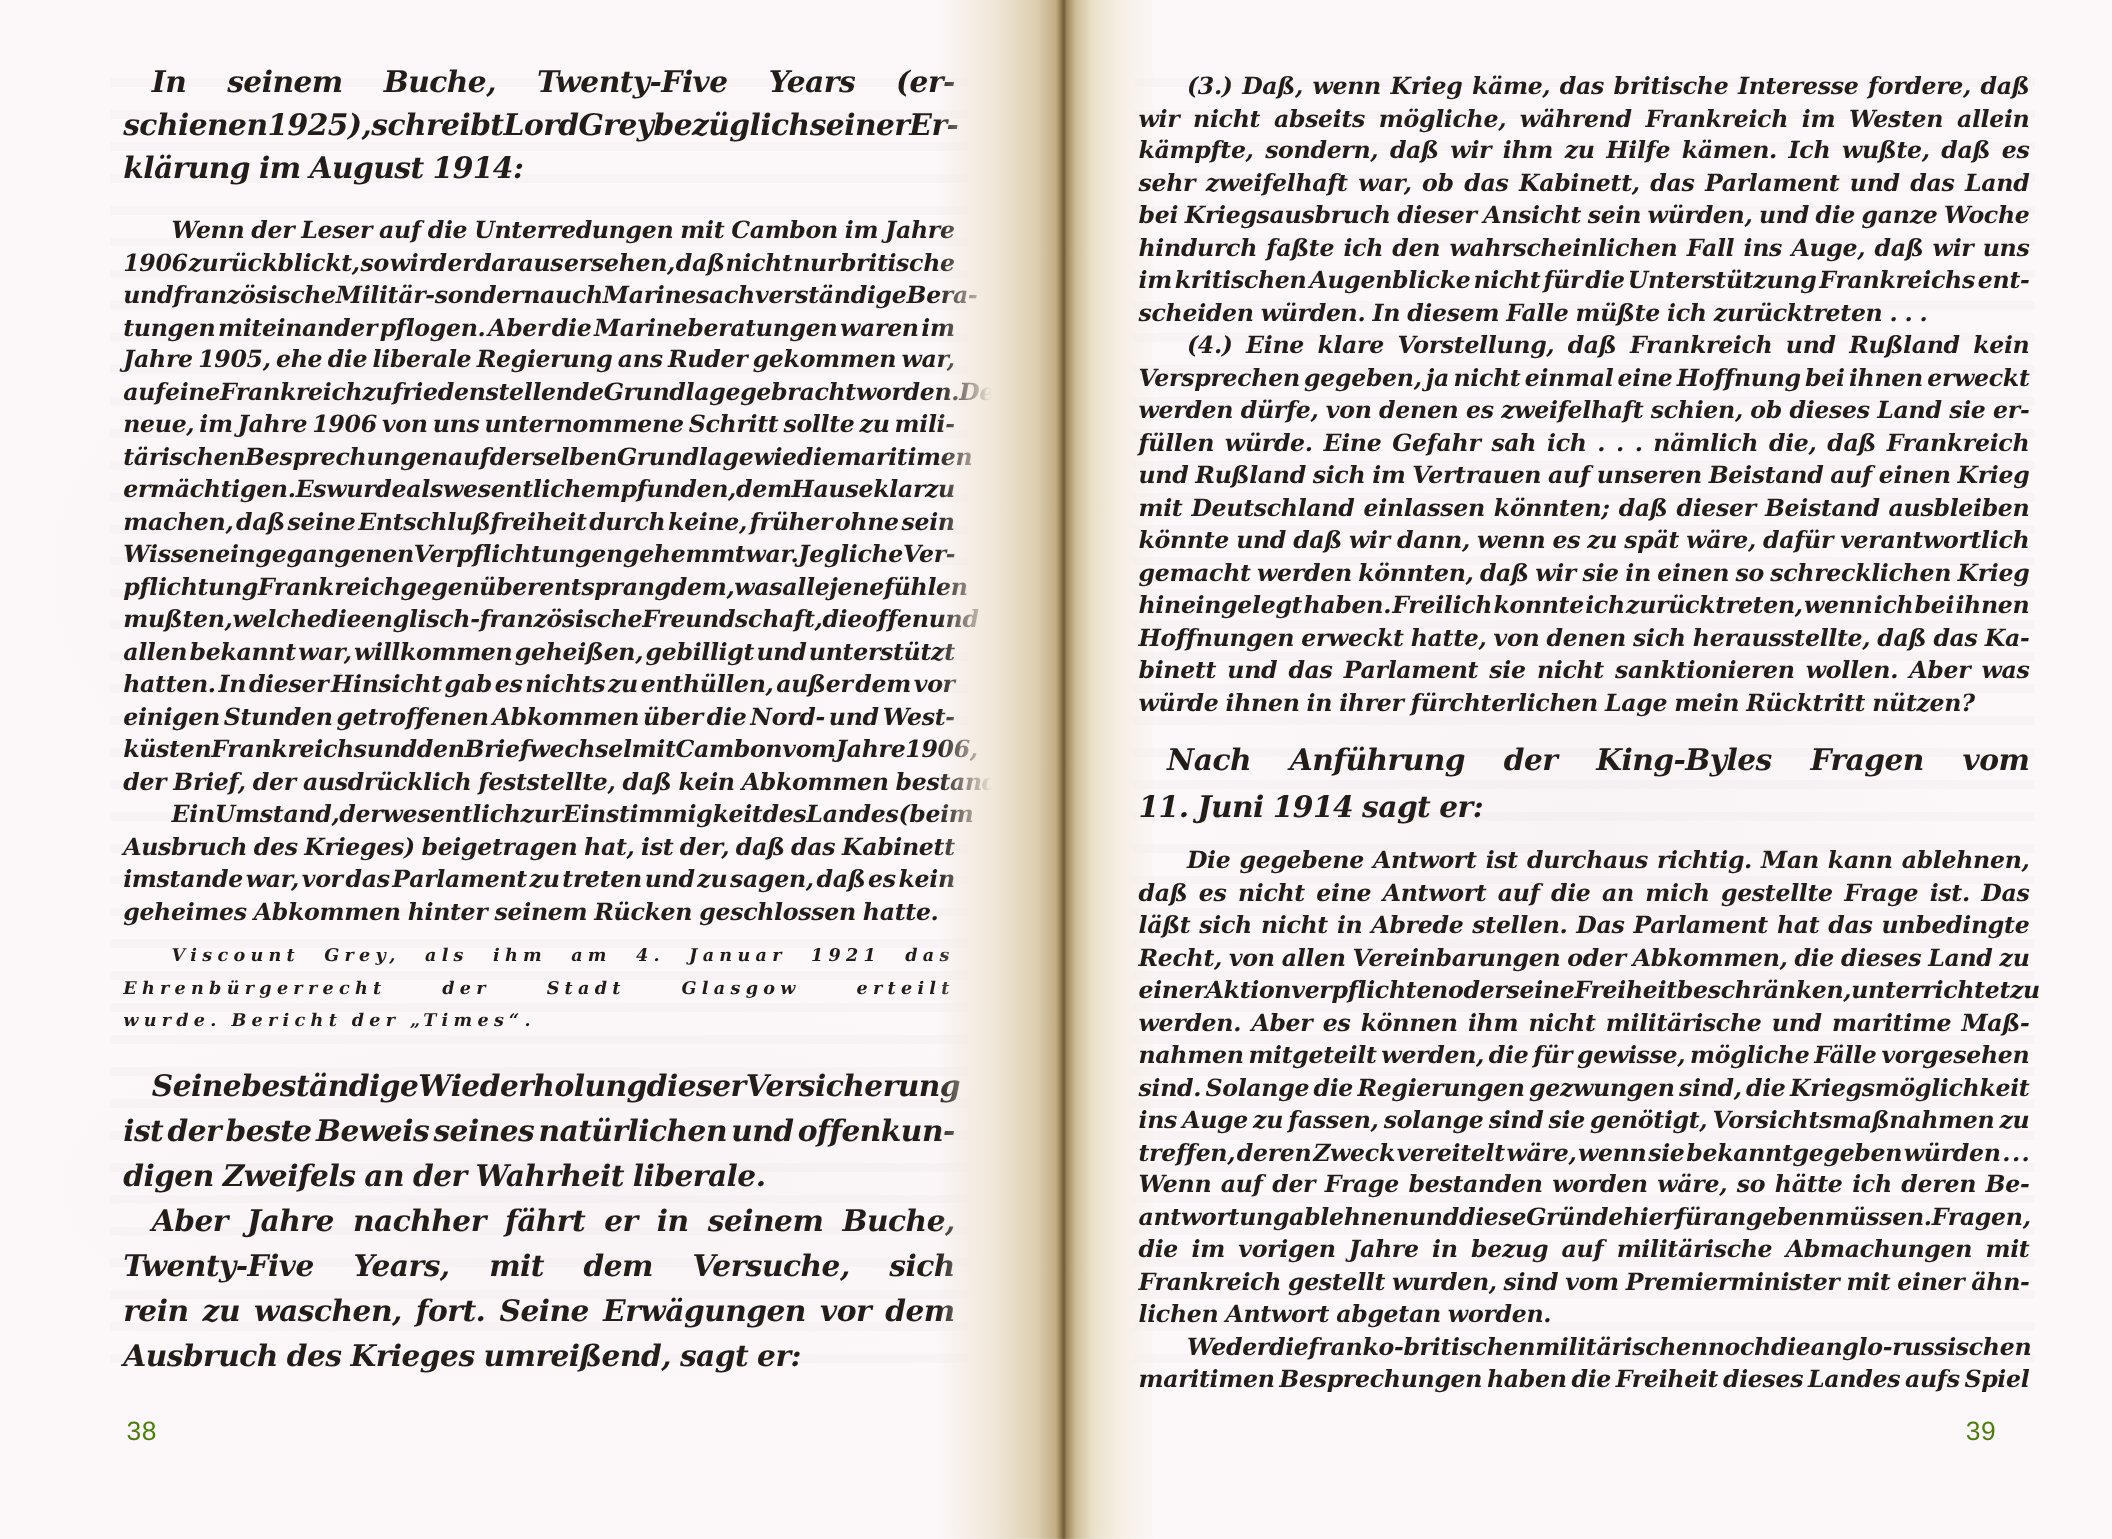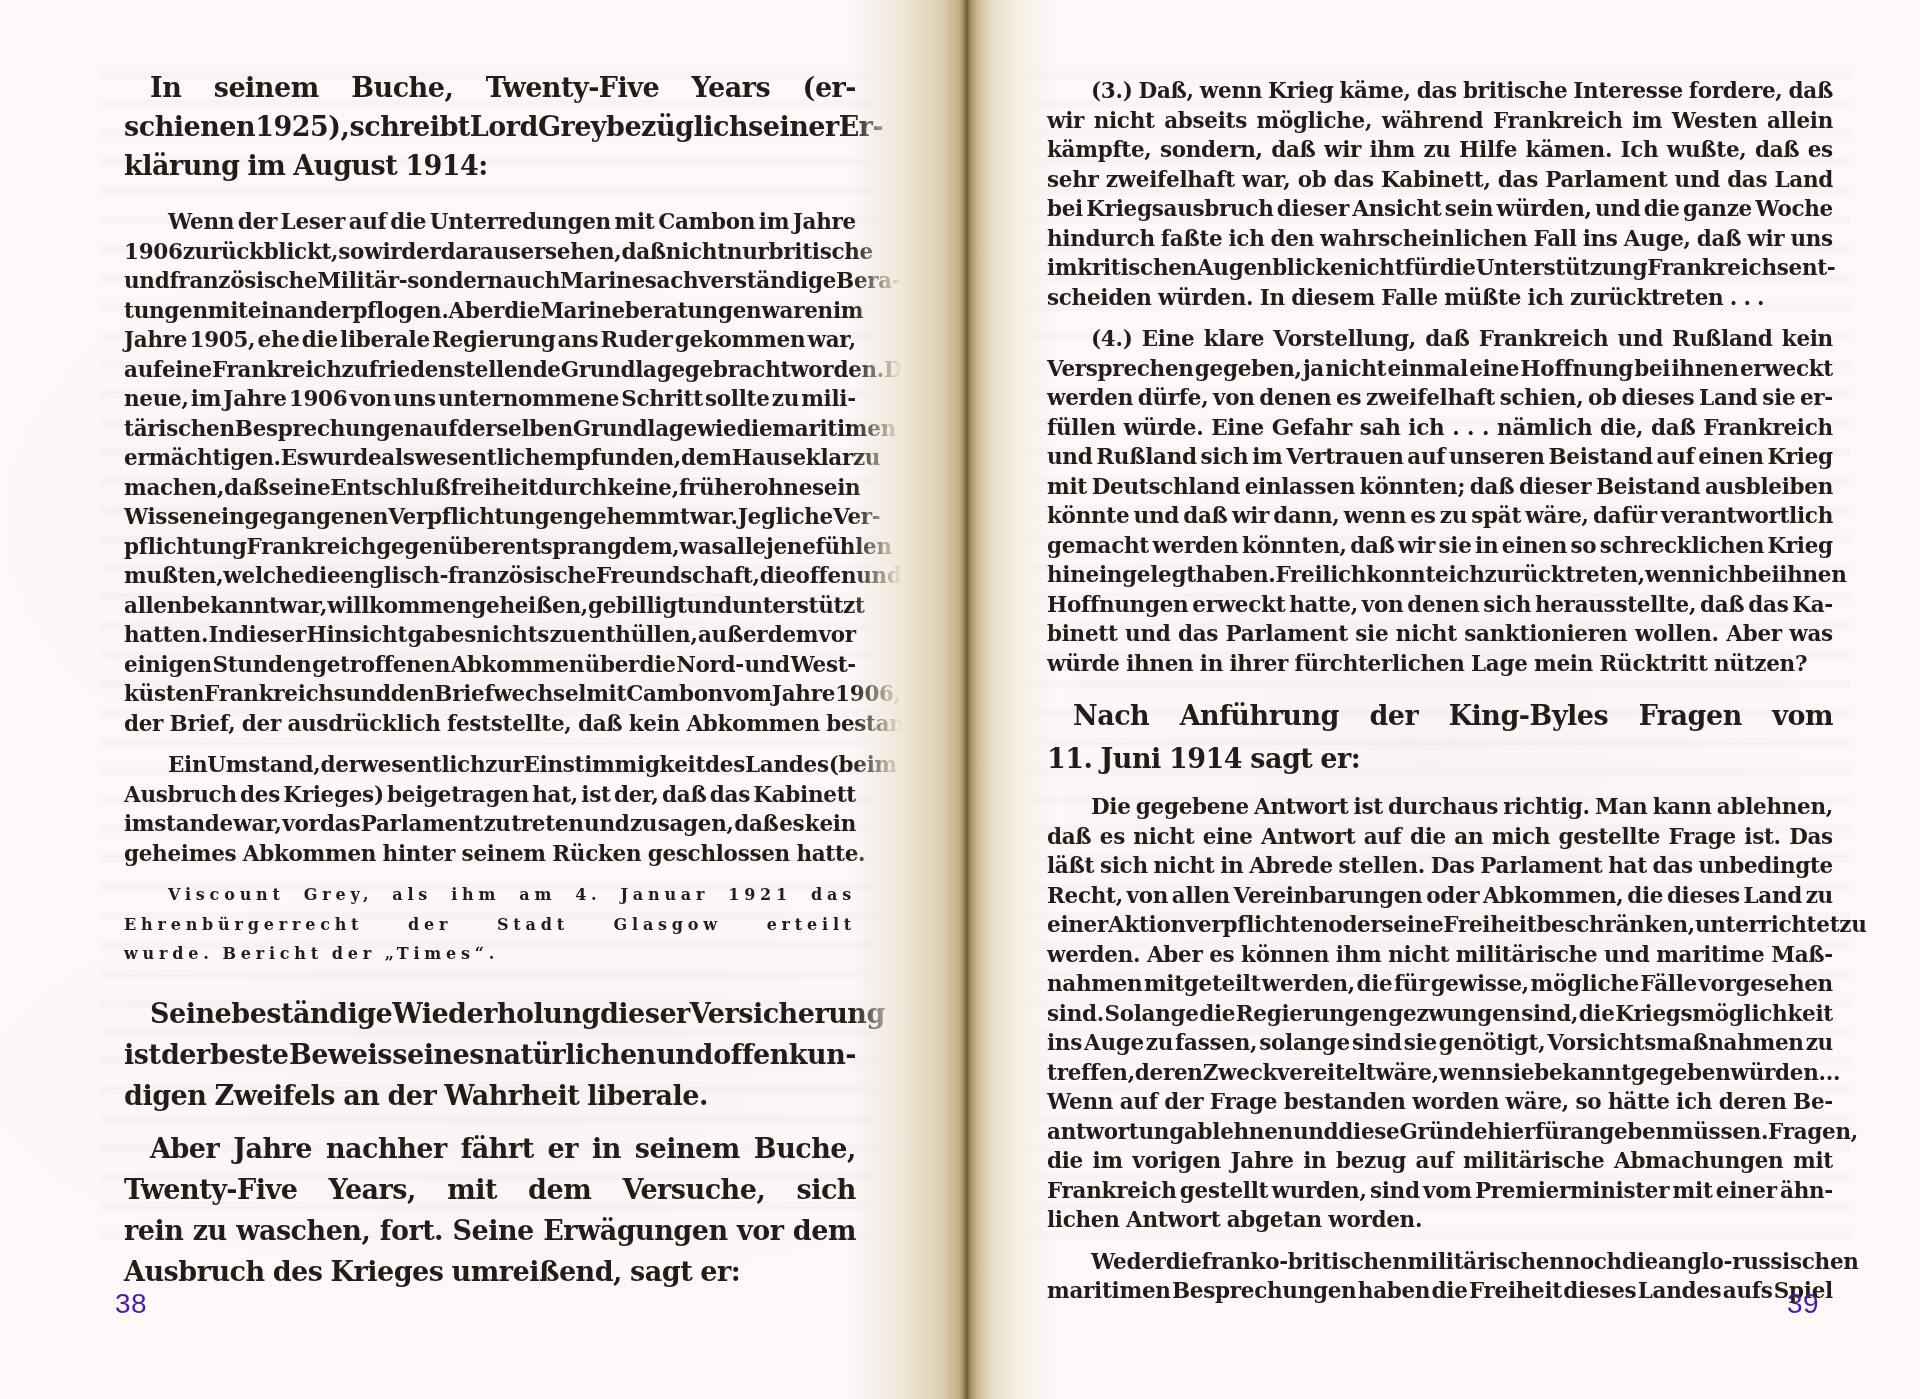--- a/index.html
+++ b/index.html
@@ -42,21 +42,21 @@
       #f5efe2 82%,
       rgba(252,247,249,0) 100%);
   }
   .page{position:absolute;top:0;height:100%;}
   #left-page{left:112px;width:756px;}
   #right-page{left:1035px;width:810px;}
   .page-inner{position:absolute;left:0;right:0;}
   #left-page .page-inner{top:56px;}
   #right-page .page-inner{top:64px;}
 
-  .block{margin:12px;}
+  .block{margin:0;font-style:italic;}
   .line{
     display:flex;justify-content:space-between;align-items:baseline;
     white-space:nowrap;overflow:visible;
   }
   .line.short{justify-content:flex-start;gap:0.30em;}
   .line.first{padding-left:44px;}
 
   .body .line{
     font-size:21.5px;line-height:29.5px;font-weight:bold;letter-spacing:-0.3px;
   }
@@ -78,21 +78,21 @@
   #left-page .block.spaced{margin-top:10px;}
   #left-page .block.display:not(:first-child){margin-top:24px;}
   #left-page .block.display + .block.display{margin-top:0;}
   #right-page .block.display{margin-top:16px;margin-bottom:12px;}
   #right-page .block.body + .block.body{margin-top:0;}
   #right-page .block.last-para{margin-top:8px;}
 
   .pagenum{
     position:absolute;top:1288px;
     font-family:"Liberation Sans","DejaVu Sans",sans-serif;
-    font-size:28px;color:#4c1d95;letter-spacing:0.5px;
+    font-size:24px;color:#4d7c0f;letter-spacing:0.5px;
   }
   .pagenum.left{left:3px;}
   .pagenum.right{left:752px;}
 </style>
 </head>
 <body>
 
 <div class="spread">
   <div class="showthrough"></div>
   <div class="showthrough right"></div>

